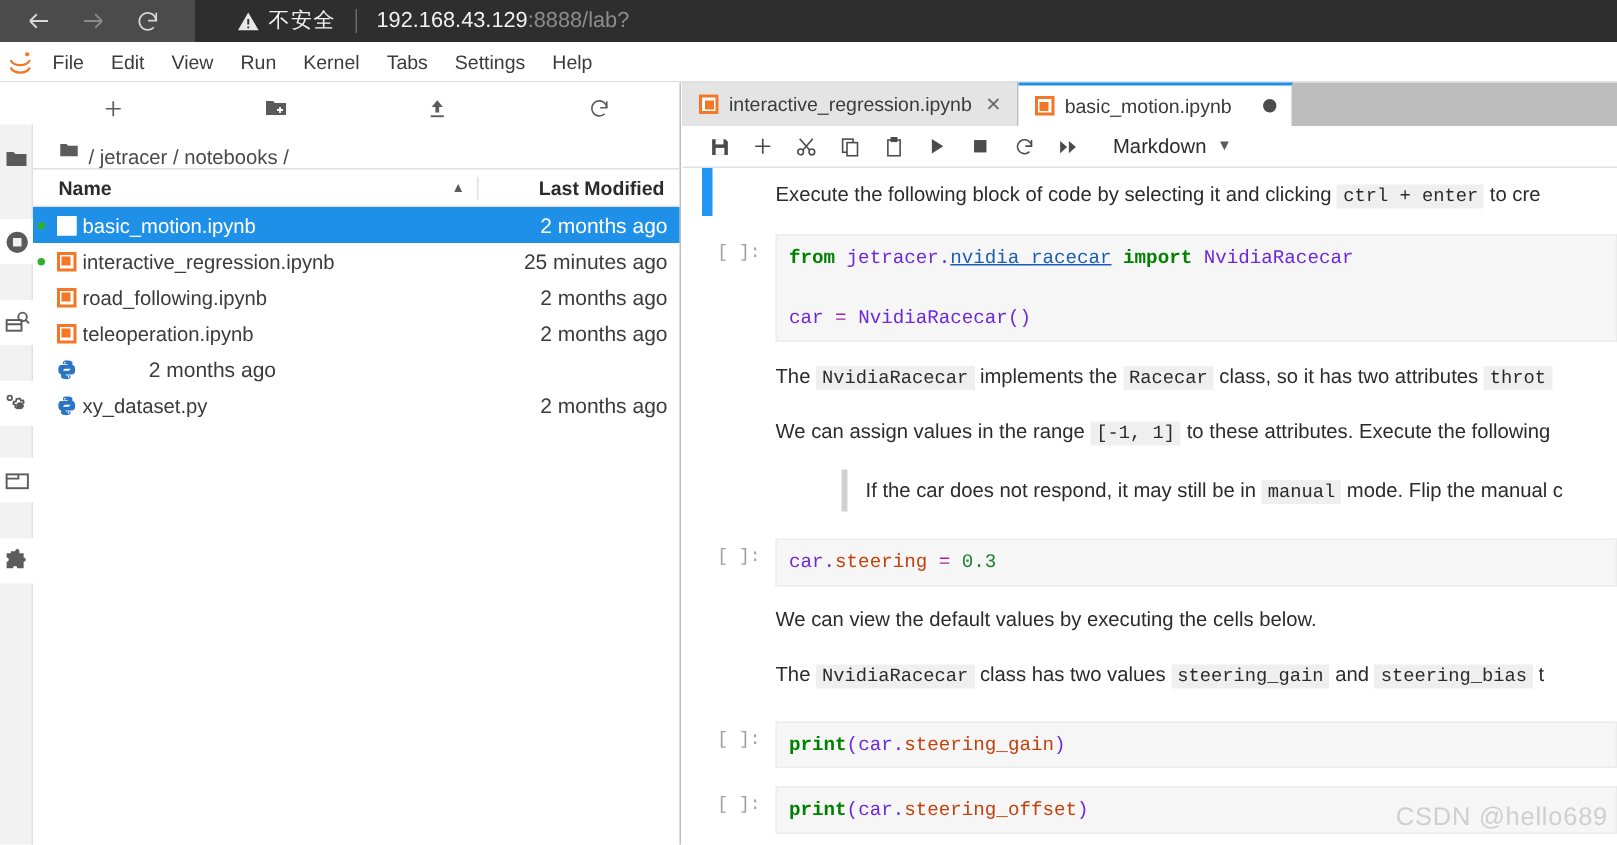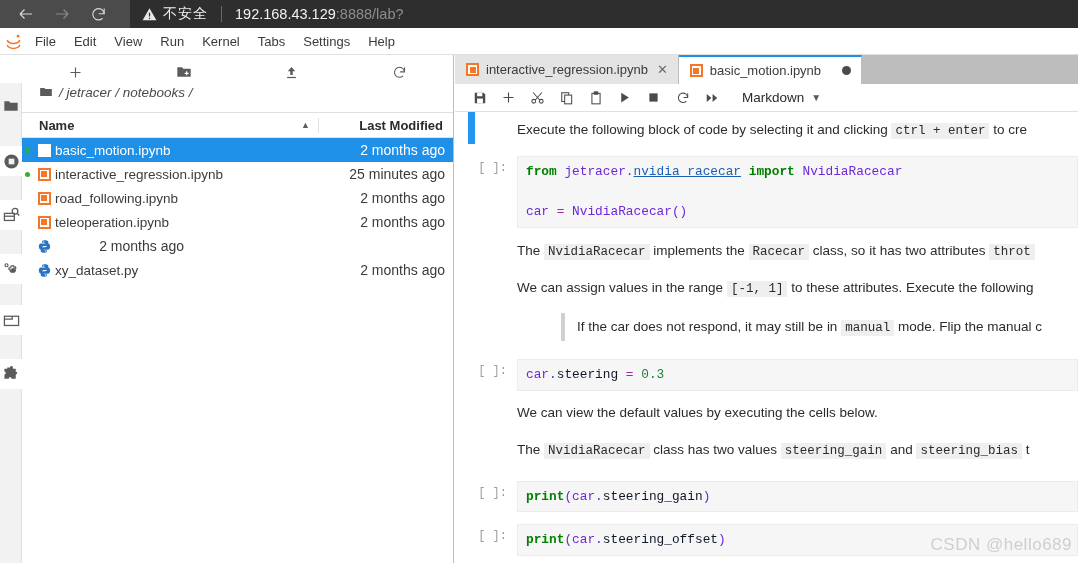--- a/index.html
+++ b/index.html
@@ -22,21 +22,21 @@
     width: 36px; height: 28px;
     display: flex; align-items: center; justify-content: center;
     color: #d8d8d8;
   }
   .nav-btn.disabled { color: #8a8a8a; }
   .nav-btn svg { display: block; }
   .url-area {
     position: absolute; left: 130px; top: 0; right: 0; height: 28px;
     background: #2e2e2e;
     display: flex; align-items: center;
-    padding-left: 12px;
+    padding-left: 28px;
   }
   .warn-icon { color: #e8e8e8; font-size: 14px; line-height: 1; margin-right: 6px; display:flex; }
   .warn-text { color: #f0f0f0; font-size: 14px; letter-spacing: 1px; }
   .url-sep { width: 1px; height: 16px; background: #6a6a6a; margin: 0 13px; }
   .url-host { color: #f2f2f2; font-size: 14.5px; }
   .url-path { color: #8d8d8d; font-size: 14.5px; }
 
   
   .lab {
     position: absolute; top: 28px; left: 0;
@@ -85,22 +85,22 @@
   }
   .fb-toolbar {
     height: 30px; display: flex; align-items: center;
     padding-top: 4px;
   }
   .fb-tool {
     flex: 1; display: flex; align-items: center; justify-content: center;
     height: 26px; color: #5b5b5b;
   }
   .fb-breadcrumb {
-    height: 27px; display: flex; align-items: flex-start;
-    padding: 0 0 0 17px; gap: 6px; font-style: italic;
+    height: 27px; display: flex; align-items: flex-end;
+    padding: 0 0 0 17px; gap: 6px;
   }
   .fb-breadcrumb .bc-text { font-size: 13.5px; color: #4a4a4a; }
   .fb-header {
     height: 26px; display: flex; align-items: center;
     border-top: 1px solid #e0e0e0; border-bottom: 1px solid #e0e0e0;
     font-size: 13px; color: #2b2b2b; font-weight: 600;
   }
   .fb-h-name { flex: 1; padding-left: 17px; display:flex; align-items:center; }
   .fb-sort { margin-left: auto; margin-right: 8px; color: #5b5b5b; font-size: 9px; }
   .fb-h-mod { width: 135px; text-align: right; padding-right: 10px; border-left: 1px solid #e0e0e0; }
@@ -199,21 +199,21 @@
   }
   .code-cell {
     background: #f6f6f6; border: 1px solid #ececec;
     font-family: "Liberation Mono", monospace;
     font-size: 12.8px; line-height: 1.55;
     padding: 5px 8px;
     white-space: pre; overflow: hidden;
   }
   .k-kw { color: #008000; font-weight: bold; }
   .k-mod { color: #1a5fb4; text-decoration: underline; }
-  .k-attr { color: #0f172a; }
+  .k-attr { color: #c2410c; }
   .k-op { color: #aa22aa; }
   .k-num { color: #1a7f37; }
   .k-fn { color: #008000; font-weight: bold; }
   .k-pl { color: #6d28d9; }
 
   .active-marker {
     position: absolute; left: 13px; top: 0;
     width: 7px; height: 32px; background: #2196f3;
   }
 

